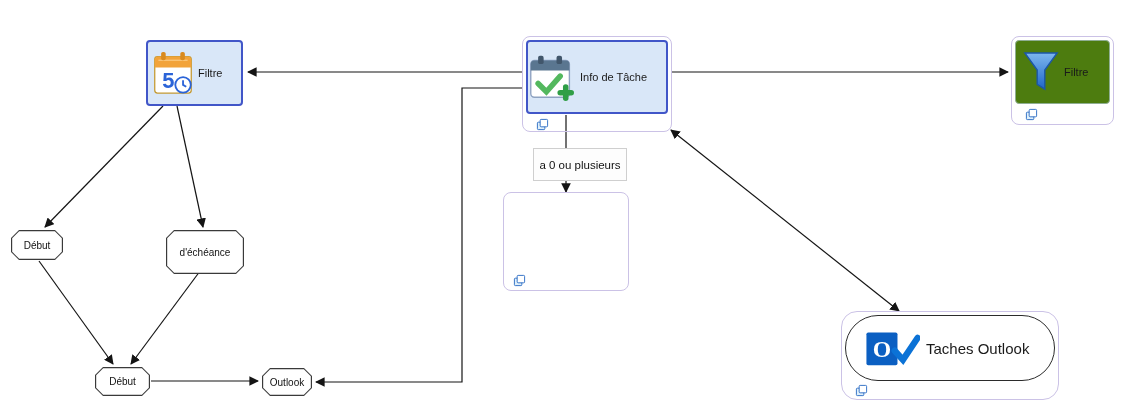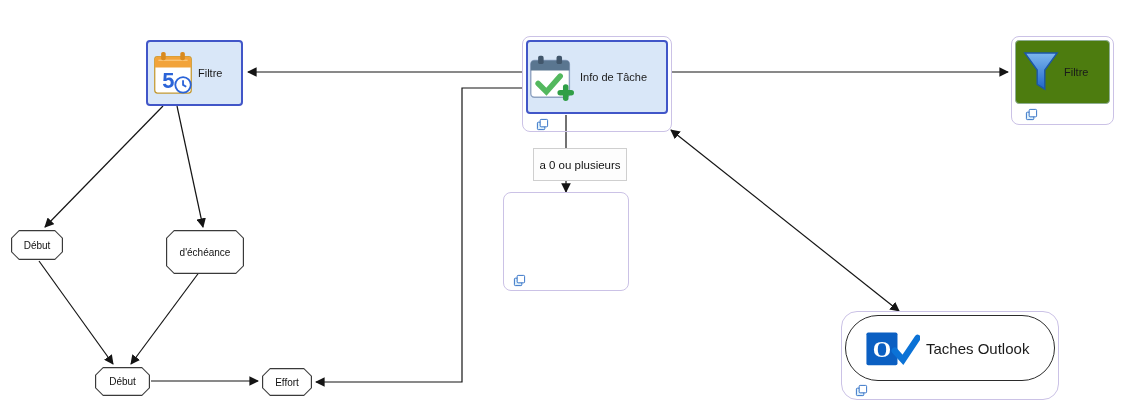--- a/index.html
+++ b/index.html
@@ -150,16 +150,16 @@
   <div class="oct" style="left:11px;top:230px;width:52px;height:30px;text-decoration:underline;">
     <span class="oct-in">Début</span>
   </div>
   <div class="oct" style="left:166px;top:230px;width:78px;height:44px;">
     <span class="oct-in">d'échéance</span>
   </div>
   <div class="oct" style="left:95px;top:367px;width:55px;height:29px;">
     <span class="oct-in">Début</span>
   </div>
   <div class="oct" style="left:262px;top:368px;width:50px;height:28px;">
-    <span class="oct-in">Effort</span>
+    <span class="oct-in">Outlook</span>
   </div>
 
 </div>
 
 </body></html>

